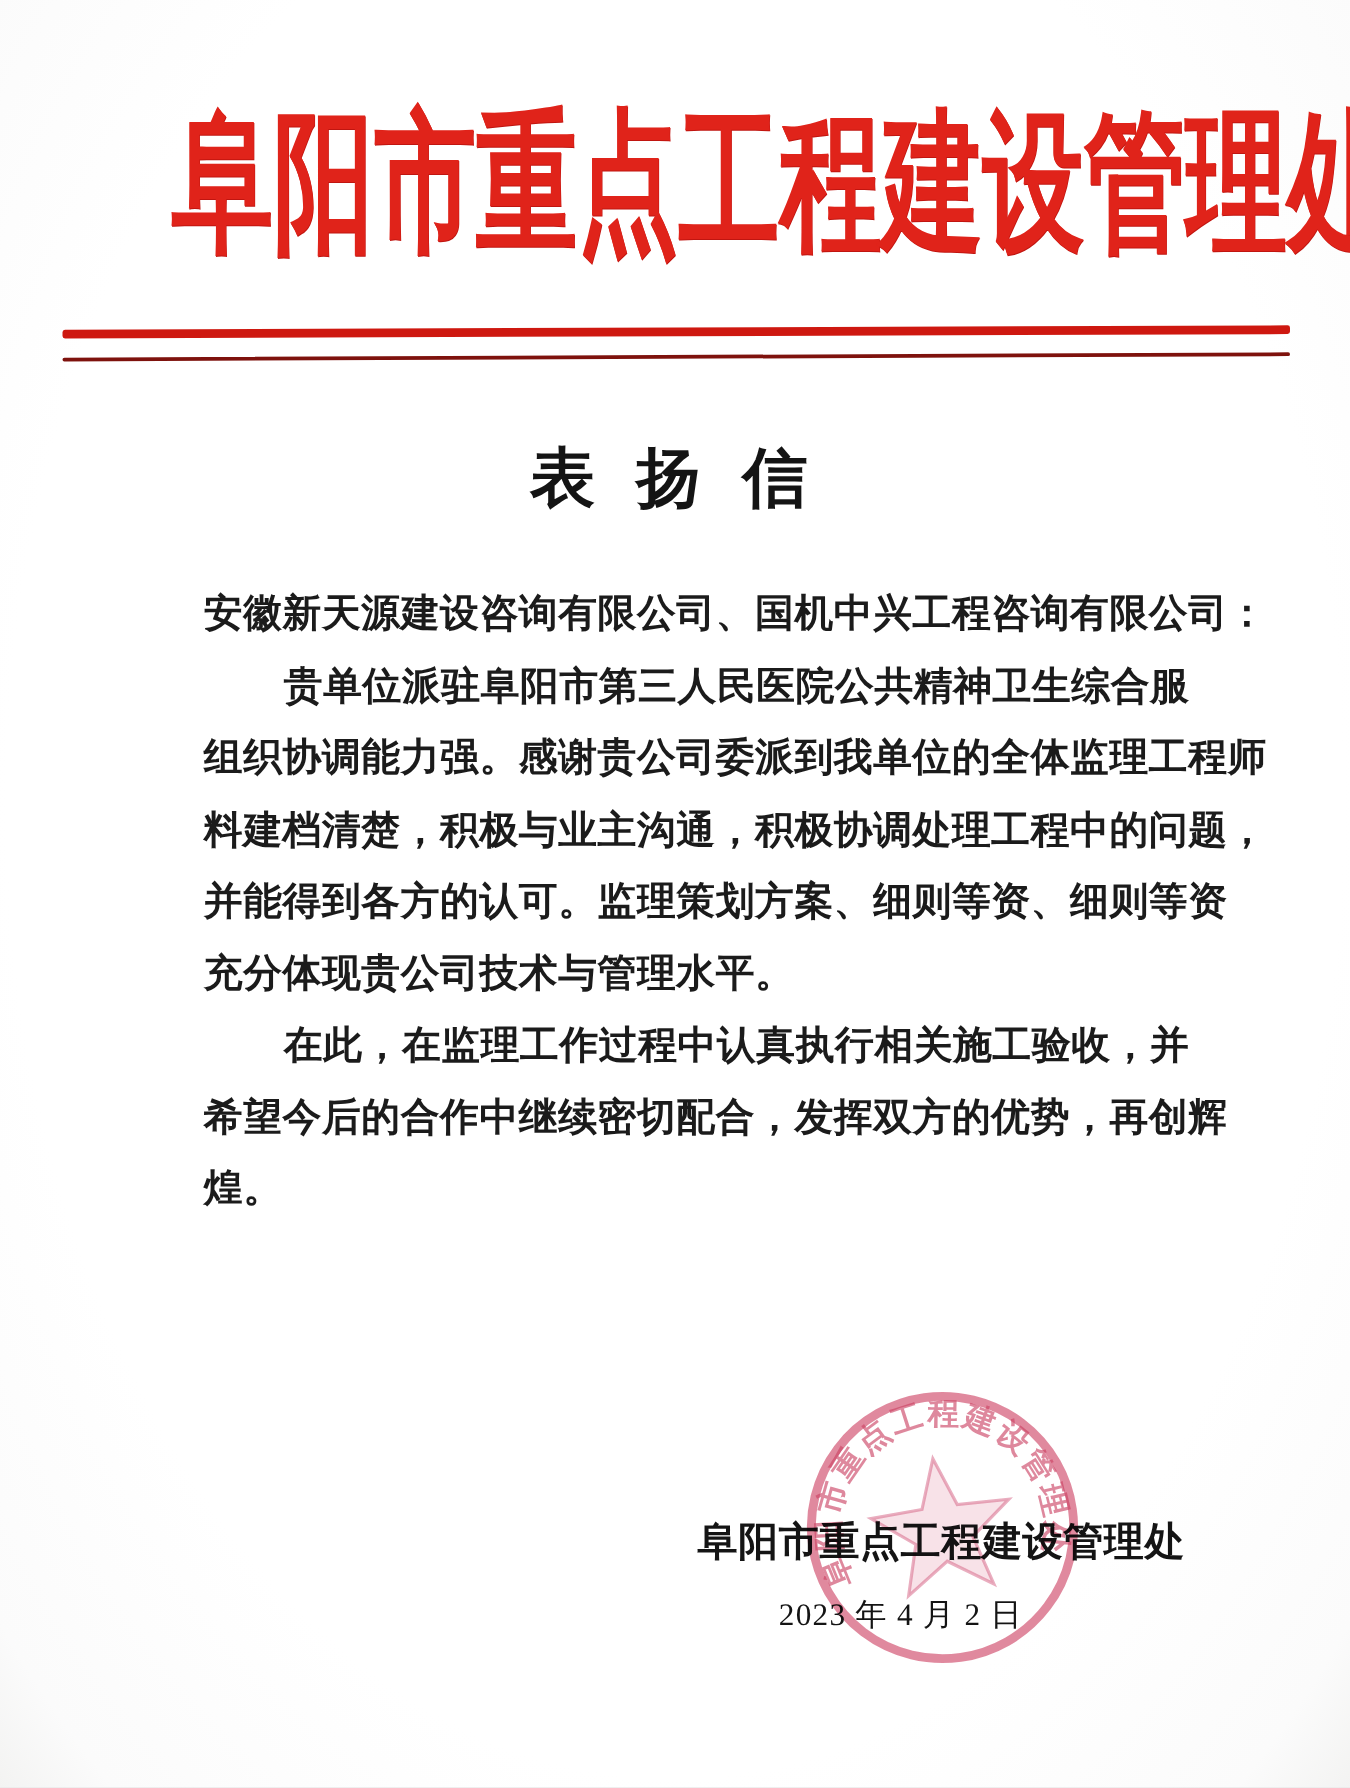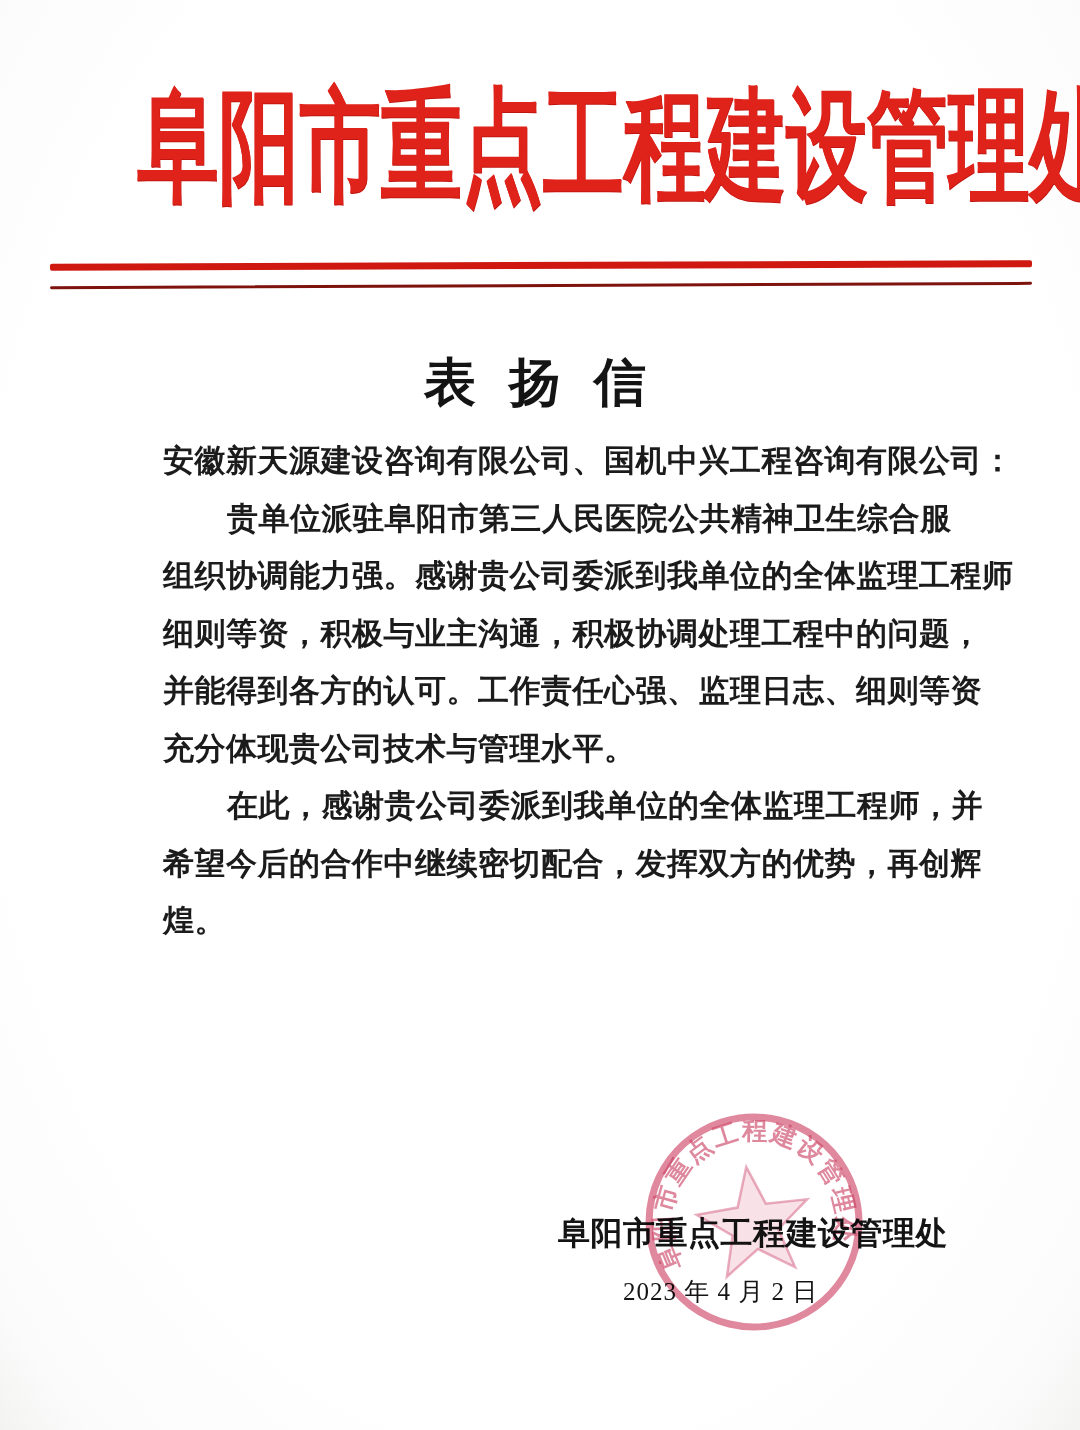--- a/index.html
+++ b/index.html
@@ -69,24 +69,23 @@
     font-size: 52px;
     font-weight: 700;
     color: #141414;
     letter-spacing: 10px;
   }
 
   
   .body-block {
     position: absolute;
     left: 163px;
-    top: 434px;
+    top: 462px;
     width: 810px;
     color: #1b1b1b;
-    font-family: Liberation Mono, monospace;
   }
   .line {
     font-size: 31px;
     font-weight: 600;
     line-height: 57.5px;
     letter-spacing: 0.5px;
     white-space: nowrap;
   }
   .line.indent { padding-left: 64px; }
 
@@ -148,25 +147,25 @@
     <div class="rule-thin"></div>
   </div>
 
   <div class="letter-title">表 扬 信</div>
 
   <div class="body-block">
     <div class="line">安徽新天源建设咨询有限公司、国机中兴工程咨询有限公司：</div>
 
     <div class="line indent">贵单位派驻阜阳市第三人民医院公共精神卫生综合服</div>
     <div class="line">组织协调能力强。感谢贵公司委派到我单位的全体监理工程师</div>
-    <div class="line">细则等资，积极与业主沟通，积极协调处理工程中的问题，</div>
-    <div class="line">并能得到各方的认可。工作责任心强、监理日志、细则等资</div>
+    <div class="line">料建档清楚，积极与业主沟通，积极协调处理工程中的问题，</div>
+    <div class="line">并能得到各方的认可。监理策划方案、细则等资、细则等资</div>
     <div class="line">充分体现贵公司技术与管理水平。</div>
 
-    <div class="line indent">在此，感谢贵公司委派到我单位的全体监理工程师，并</div>
+    <div class="line indent">在此，在监理工作过程中认真执行相关施工验收，并</div>
     <div class="line">希望今后的合作中继续密切配合，发挥双方的优势，再创辉</div>
     <div class="line">煌。</div>
   </div>
 
   <div class="sign-block">
     <div class="sign-org">阜阳市重点工程建设管理处</div>
     <div class="sign-date">2023 年 4 月 2 日</div>
   </div>
 
   <svg class="seal" viewBox="0 0 222 222" xmlns="http://www.w3.org/2000/svg">

